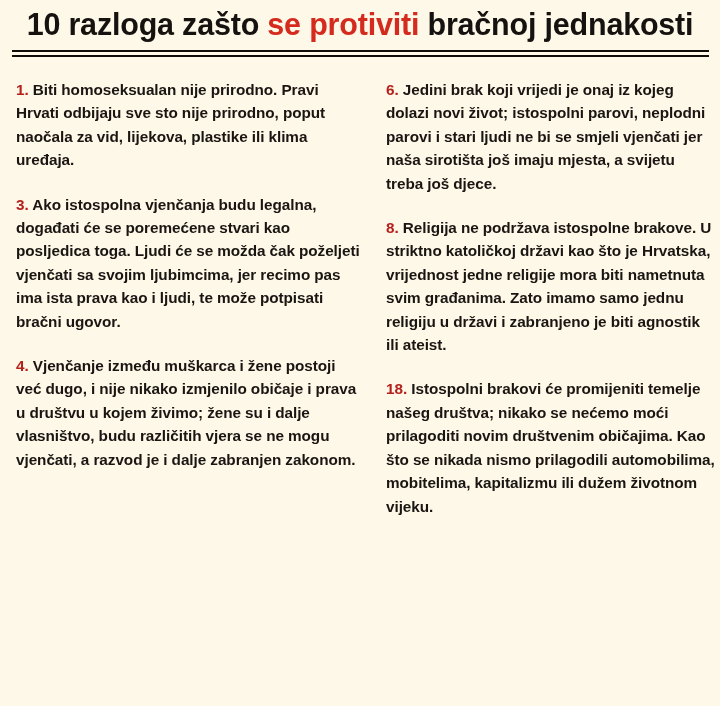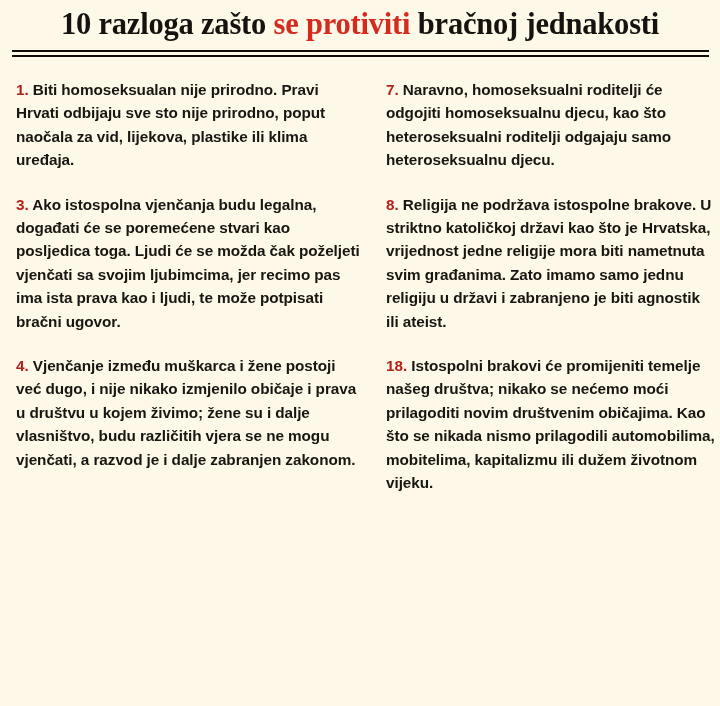--- a/index.html
+++ b/index.html
@@ -38,21 +38,20 @@
     left: 0;
     top: 4px;
     width: 720px;
     text-align: center;
     font-size: 30.5px;
     font-weight: bold;
     letter-spacing: -0.2px;
     color: #16120f;
     white-space: nowrap;
     line-height: 40px;
-    font-family: Liberation Serif, serif;
   }
   .title .hl {
     color: #d42b1e;
   }
 
   .rule {
     position: absolute;
     left: 12px;
     top: 50px;
     width: 697px;
@@ -133,25 +132,25 @@
       <p class="item">
         <span class="num">4.</span>
         <span>Vjenčanje između muškarca i žene postoji već dugo, i nije nikako izmjenilo običaje i prava u društvu u kojem živimo; žene su i dalje vlasništvo, budu različitih vjera se ne mogu vjenčati, a razvod je i dalje zabranjen zakonom.</span>
       </p>
 
 
     </div>
 
     <div class="col col-right">
 
+      <p class="item">
+        <span class="num">6.</span>
+        <span>Jedini brak koji vrijedi je onaj iz kojeg dolazi novi život; istospolni parovi, neplodni parovi i stari ljudi ne bi se smjeli vjenčati jer naša sirotišta još imaju mjesta, a svijetu treba još djece.</span>
+      </p>
 
-      <p class="item">
-        <span class="num">7.</span>
-        <span>Naravno, homoseksualni roditelji će odgojiti homoseksualnu djecu, kao što heteroseksualni roditelji odgajaju samo heteroseksualnu djecu.</span>
-      </p>
 
       <p class="item">
         <span class="num">8.</span>
         <span>Religija ne podržava istospolne brakove. U striktno katoličkoj državi kao što je Hrvatska, vrijednost jedne religije mora biti nametnuta svim građanima. Zato imamo samo jednu religiju u državi i zabranjeno je biti agnostik ili ateist.</span>
       </p>
 
 
       <p class="item">
         <span class="num">18.</span>
         <span>Istospolni brakovi će promijeniti temelje našeg društva; nikako se nećemo moći prilagoditi novim društvenim običajima. Kao što se nikada nismo prilagodili automobilima, mobitelima, kapitalizmu ili dužem životnom vijeku.</span>

